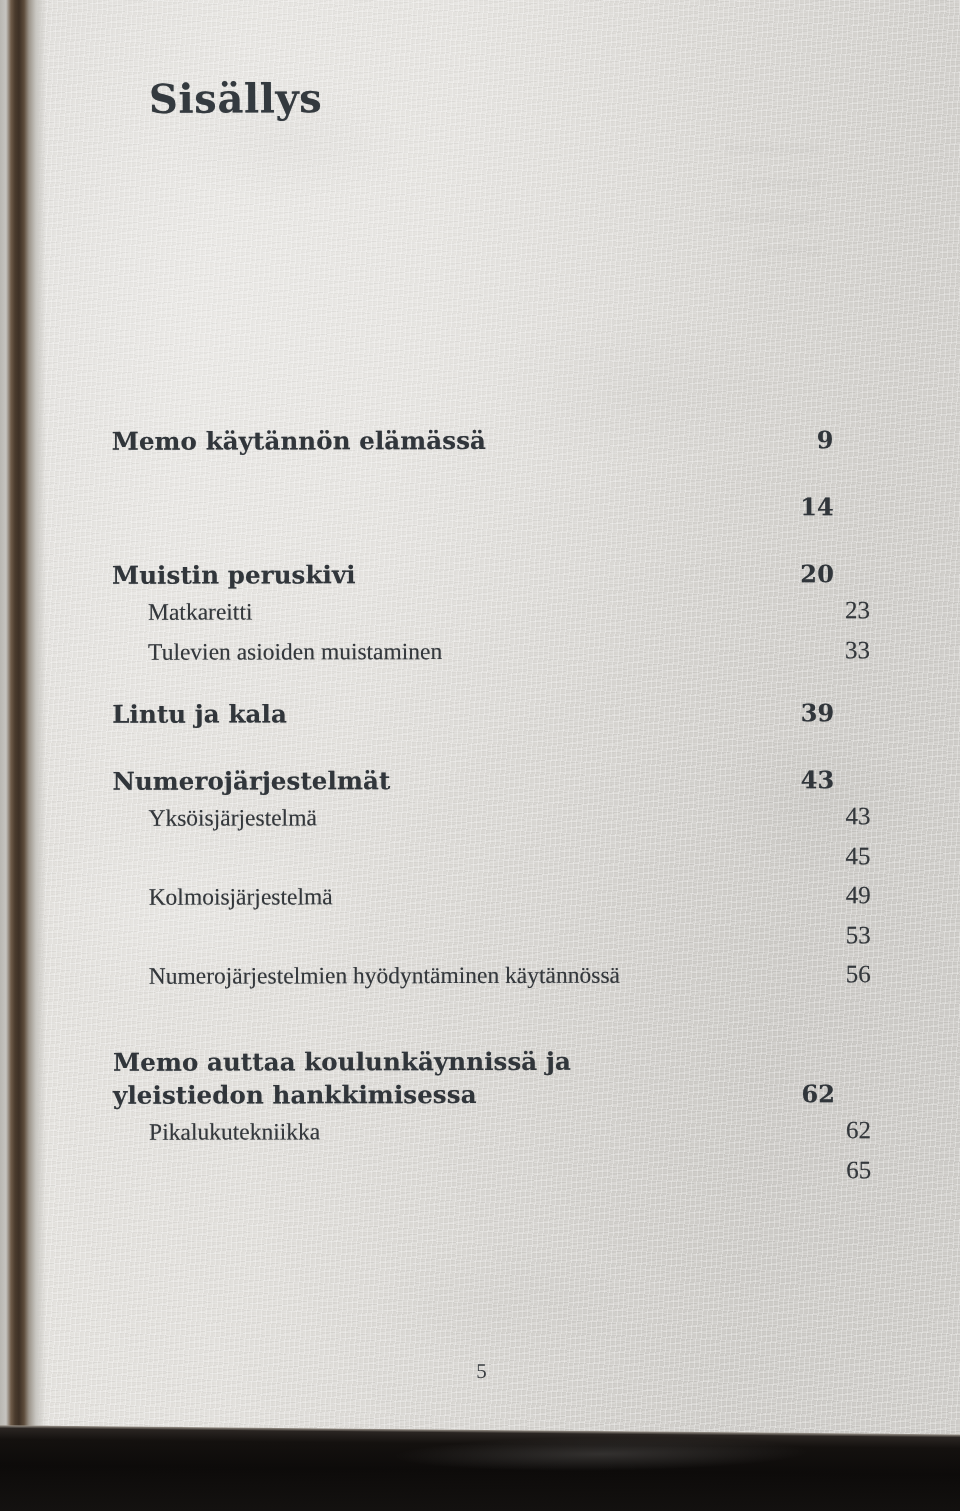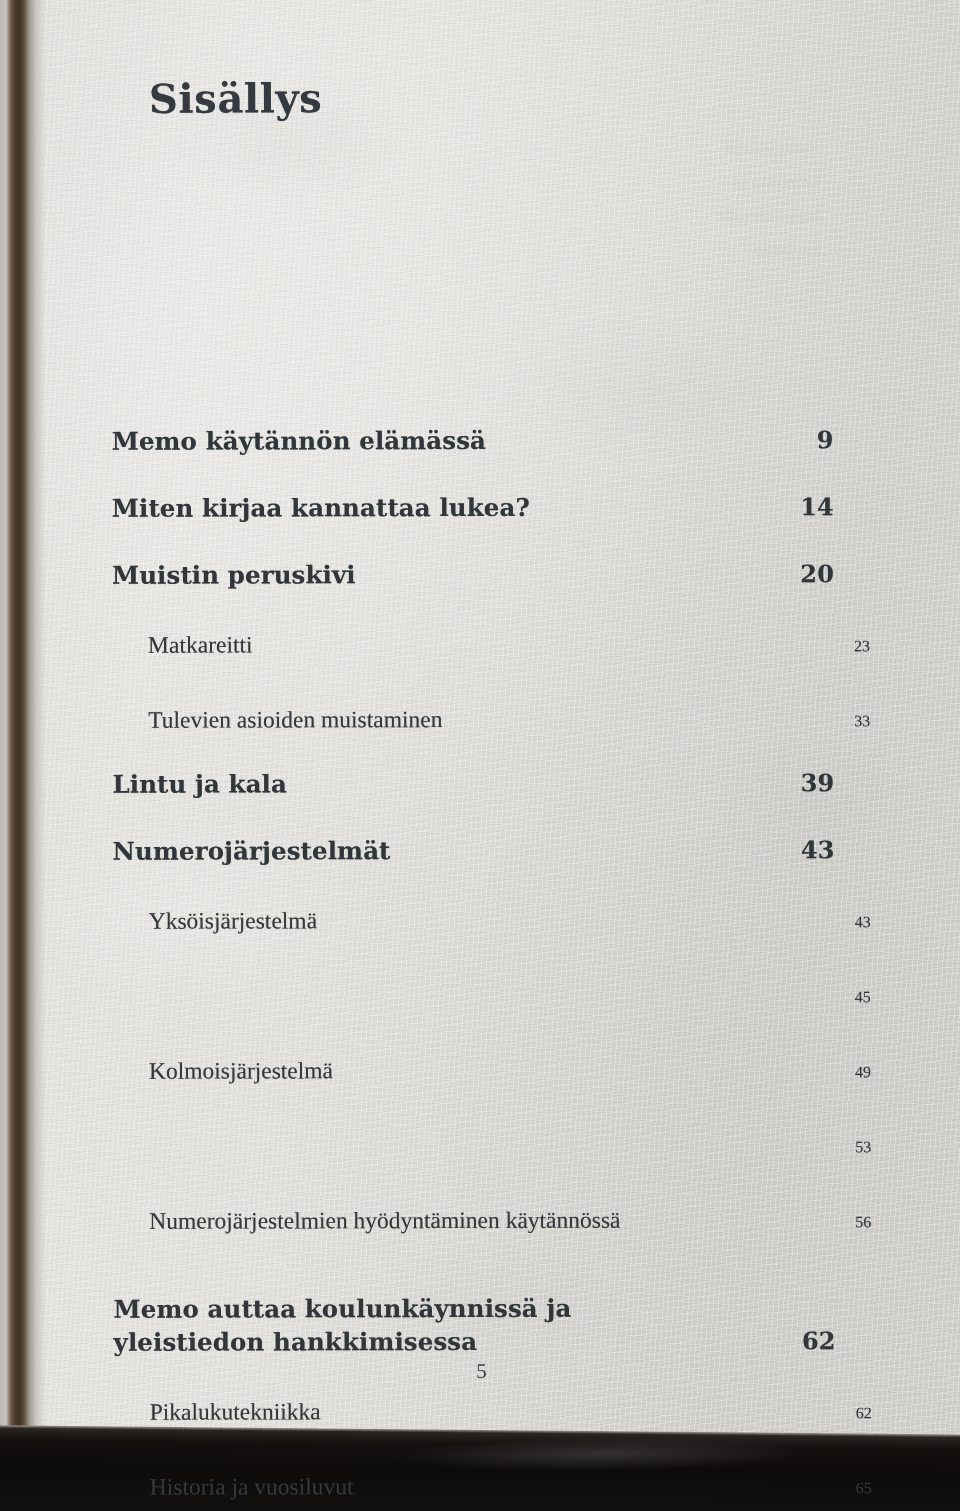--- a/index.html
+++ b/index.html
@@ -210,21 +210,21 @@
 
   
   .entry.section {
     font-family: "Liberation Serif", "DejaVu Serif", serif;
     font-weight: 400;
     font-size: 23.5px;
     line-height: 39px;
     color: #34383c;
     padding-left: 36px;
   }
-  .entry.section .page { font-size: 16px; margin-top: 36px; }
+  .entry.section .page { font-size: 25px; }
 
   .gap-lg { height: 34px; }
   .gap-md { height: 26px; }
   .gap-sm { height: 16px; }
 
   #folio {
     position: absolute;
     left: 0;
     right: 0;
     top: 1359px;
@@ -260,21 +260,20 @@
     <div id="toc">
 
       <div class="entry chapter ink">
         <span class="label">Memo käytännön elämässä</span>
         <span class="spacer"></span>
         <span class="page">9</span>
       </div>
       <div class="gap-lg"></div>
 
       <div class="entry chapter ink">
-        <span class="label">Miten kirjaa kannattaa lukea?</span>
         <span class="spacer"></span>
         <span class="page">14</span>
       </div>
       <div class="gap-lg"></div>
 
       <div class="entry chapter ink">
         <span class="label">Muistin peruskivi</span>
         <span class="spacer"></span>
         <span class="page">20</span>
       </div>
@@ -337,21 +336,20 @@
         <span class="pagewrap page">62</span>
       </div>
 
       <div class="entry section ink">
         <span class="label">Pikalukutekniikka</span>
         <span class="spacer"></span>
         <span class="page">62</span>
       </div>
 
       <div class="entry section ink">
-        <span class="label">Historia ja vuosiluvut</span>
         <span class="spacer"></span>
         <span class="page">65</span>
       </div>
 
     </div>
 
     <div id="folio">5</div>
 
   </div>
 </div>

